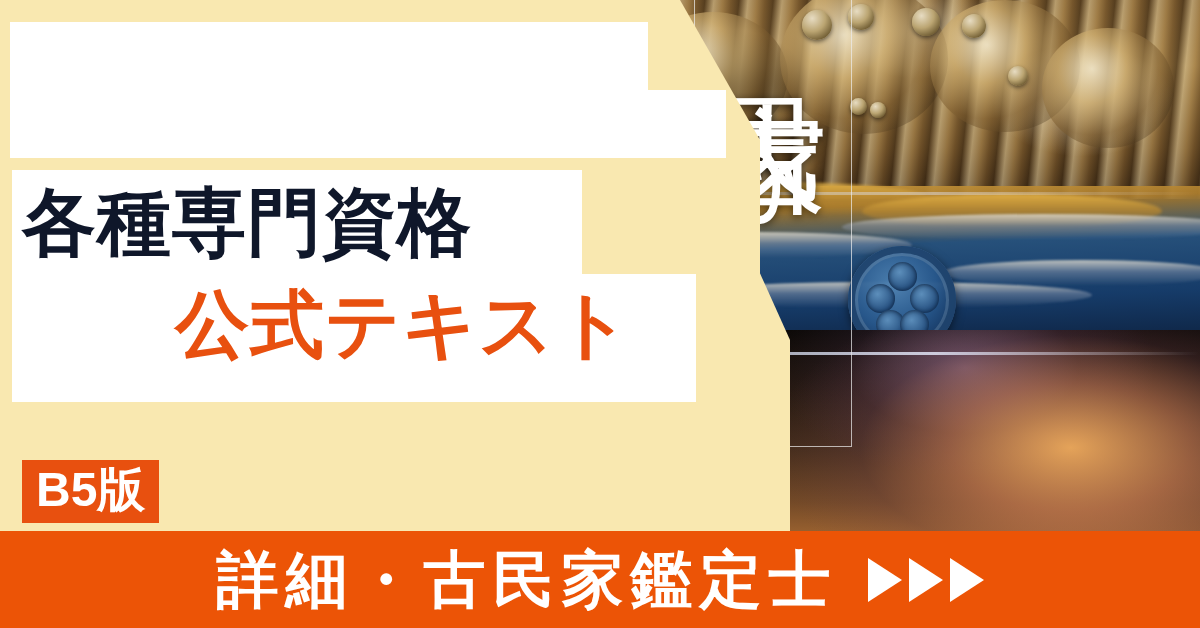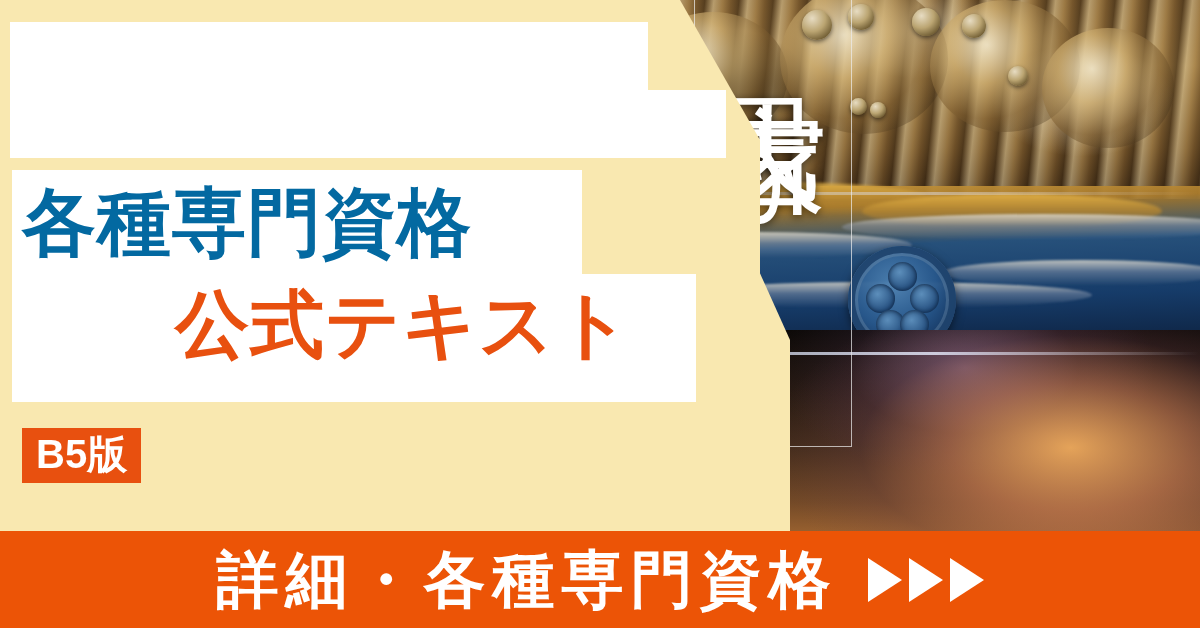--- a/index.html
+++ b/index.html
@@ -296,21 +296,21 @@
     line-height: 1.32;
     letter-spacing: -0.5px;
     white-space: nowrap;
   }
   .heading-lines div { display: block; }
 
   .title-main {
     position: absolute;
     left: 22px;
     top: 186px;
-    color: #0369a1;
+    color: #0f172a;
     font-size: 74px;
     font-weight: 700;
     line-height: 1.0;
     letter-spacing: 1px;
     white-space: nowrap;
   }
   .title-sub {
     position: absolute;
     left: 175px;
     top: 288px;
@@ -327,26 +327,27 @@
     position: absolute;
     left: 22px;
     top: 428px;
     display: flex;
     align-items: center;
     gap: 18px;
   }
   .size-badge {
     background: #E8500F;
     color: #ffffff;
-    font-size: 40px;
+    font-size: 48px;
     font-weight: 700;
     padding: 6px 14px 9px 14px;
     line-height: 1;
     letter-spacing: 0;
     white-space: nowrap;
+    margin-top: 32px;
   }
   .price-text {
     color: #E8500F;
     font-size: 46px;
     font-weight: 400;
     letter-spacing: -1px;
     white-space: nowrap;
   }
 
   
@@ -441,21 +442,21 @@
 
 
   <div class="title-main">各種専門資格</div>
   <div class="title-sub">公式テキスト</div>
 
   <div class="price-row">
     <div class="size-badge">B5版</div>
   </div>
 
   <div class="cta-bar">
-    <div class="cta-text">詳細・各種専門資格</div>
+    <div class="cta-text">詳細・古民家鑑定士</div>
     <div class="cta-arrows">
       <div class="arrow"></div>
       <div class="arrow"></div>
       <div class="arrow"></div>
     </div>
   </div>
 
 </div>
 
 </body></html>

